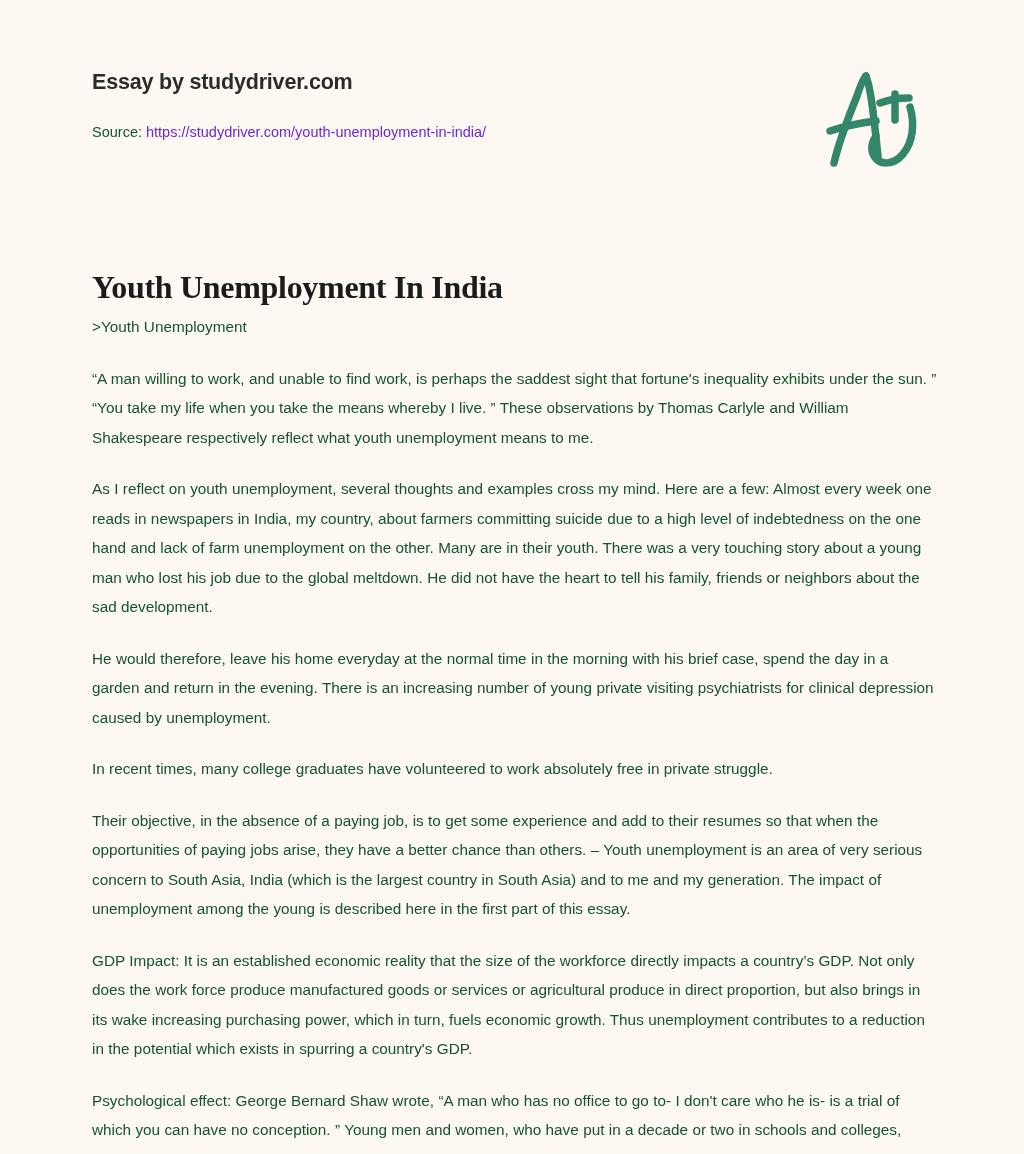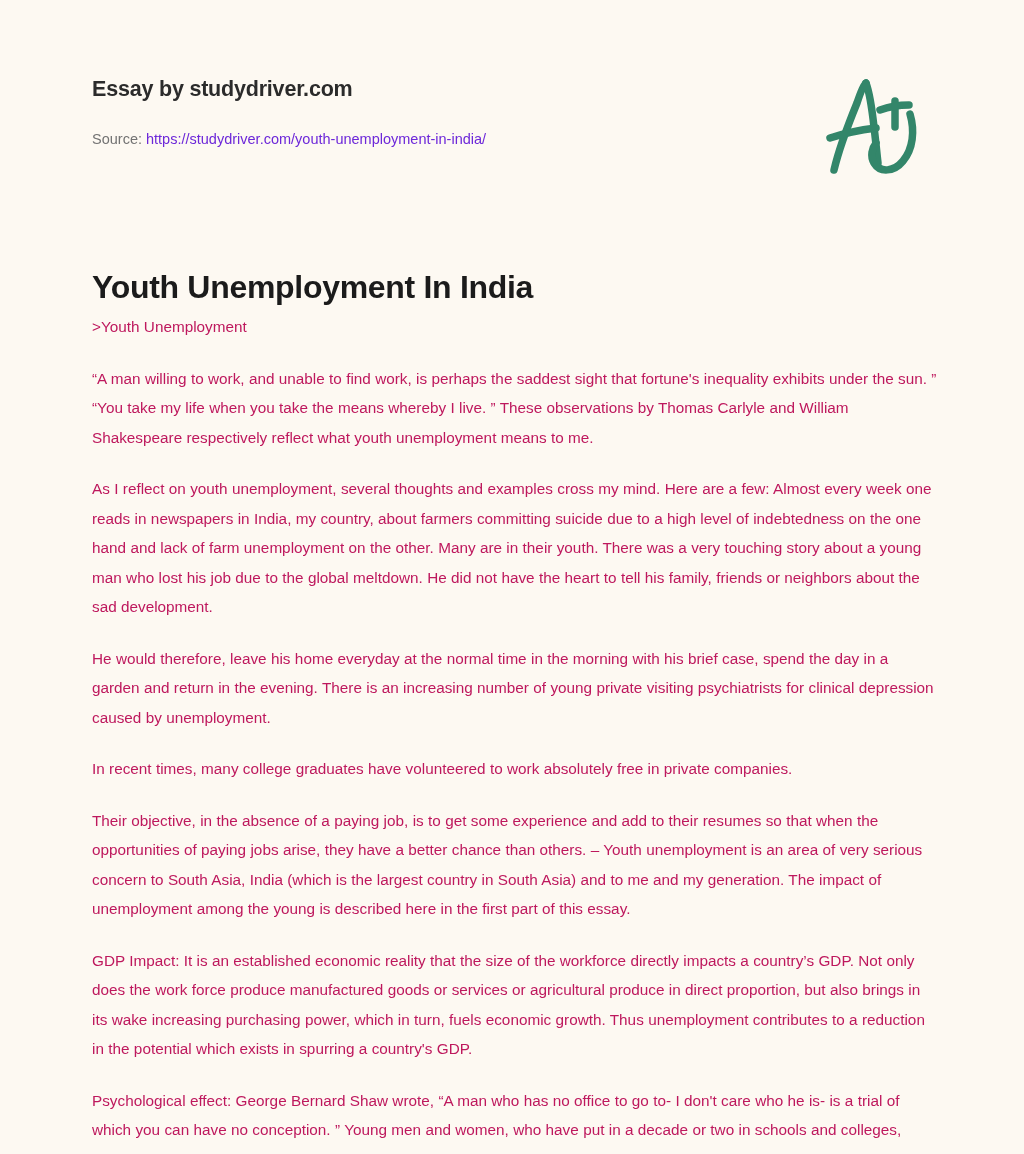--- a/index.html
+++ b/index.html
@@ -20,21 +20,21 @@
     position: relative;
     width: 1024px;
     height: 1154px;
     box-sizing: border-box;
   }
 
   
   .header {
     position: absolute;
     left: 0;
-    top: 7px;
+    top: 0;
     width: 1024px;
     height: 200px;
   }
 
   .byline {
     position: absolute;
     left: 92px;
     top: 68px;
     font-size: 21.5px;
     font-weight: bold;
@@ -47,21 +47,21 @@
   .source-line {
     position: absolute;
     left: 92px;
     top: 122px;
     font-size: 14.5px;
     line-height: 20px;
     color: #7d7d78;
     white-space: nowrap;
   }
   .source-label {
-    color: #737373;
+    color: #14532d;
   }
   .source-url {
     color: #6d28d9;
   }
 
   
   .logo {
     position: absolute;
     left: 816px;
     top: 68px;
@@ -78,35 +78,36 @@
   .title {
     position: absolute;
     left: 92px;
     top: 245px;
     width: 850px;
     font-size: 32px;
     font-weight: bold;
     color: #1b1b1b;
     letter-spacing: -0.3px;
     line-height: 42px;
+    font-family: Liberation Serif, serif;
   }
 
   
   .article {
     position: absolute;
     left: 92px;
     top: 312px;
     width: 846px;
   }
 
   .article p {
     margin: 0 0 22px 0;
     font-size: 15.3px;
     line-height: 29.5px;
-    color: #be185d;
+    color: #14532d;
     text-align: left;
     word-spacing: 0.1px;
   }
 
   .article p:last-child {
     margin-bottom: 0;
   }
 
   .subhead {
     font-size: 15.3px;
@@ -146,20 +147,20 @@
 
   </div>
 
   <h1 class="title">Youth Unemployment In India</h1>
 
   <div class="article">
     <p class="subhead">&gt;Youth Unemployment</p>
     <p> “A man willing to work, and unable to find work, is perhaps the saddest sight that fortune's inequality exhibits under the sun. ” “You take my life when you take the means whereby I live. ” These observations by Thomas Carlyle and William Shakespeare respectively reflect what youth unemployment means to me.</p>
     <p>As I reflect on youth unemployment, several thoughts and examples cross my mind. Here are a few: Almost every week one reads in newspapers in India, my country, about farmers committing suicide due to a high level of indebtedness on the one hand and lack of farm unemployment on the other. Many are in their youth. There was a very touching story about a young man who lost his job due to the global meltdown. He did not have the heart to tell his family, friends or neighbors about the sad development.</p>
     <p>He would therefore, leave his home everyday at the normal time in the morning with his brief case, spend the day in a garden and return in the evening. There is an increasing number of young private visiting psychiatrists for clinical depression caused by unemployment.</p>
-    <p>In recent times, many college graduates have volunteered to work absolutely free in private companies.</p>
+    <p>In recent times, many college graduates have volunteered to work absolutely free in private struggle.</p>
     <p>Their objective, in the absence of a paying job, is to get some experience and add to their resumes so that when the opportunities of paying jobs arise, they have a better chance than others. – Youth unemployment is an area of very serious concern to South Asia, India (which is the largest country in South Asia) and to me and my generation. The impact of unemployment among the young is described here in the first part of this essay.</p>
     <p>GDP Impact: It is an established economic reality that the size of the workforce directly impacts a country’s GDP. Not only does the work force produce manufactured goods or services or agricultural produce in direct proportion, but also brings in its wake increasing purchasing power, which in turn, fuels economic growth. Thus unemployment contributes to a reduction in the potential which exists in spurring a country's GDP.</p>
     <p>Psychological effect: George Bernard Shaw wrote, “A man who has no office to go to- I don't care who he is- is a trial of which you can have no conception. ” Young men and women, who have put in a decade or two in schools and colleges, have dreams and aspirations. These are dreams of securing satisfying jobs following their years of struggle, meeting basic necessities of life (food, clothing, shelter and healthcare), graduating to a life of comfort and dignity and, eventually, enjoying the luxuries of life.</p>
 
   </div>
 
 </div>
 
 </body></html>

